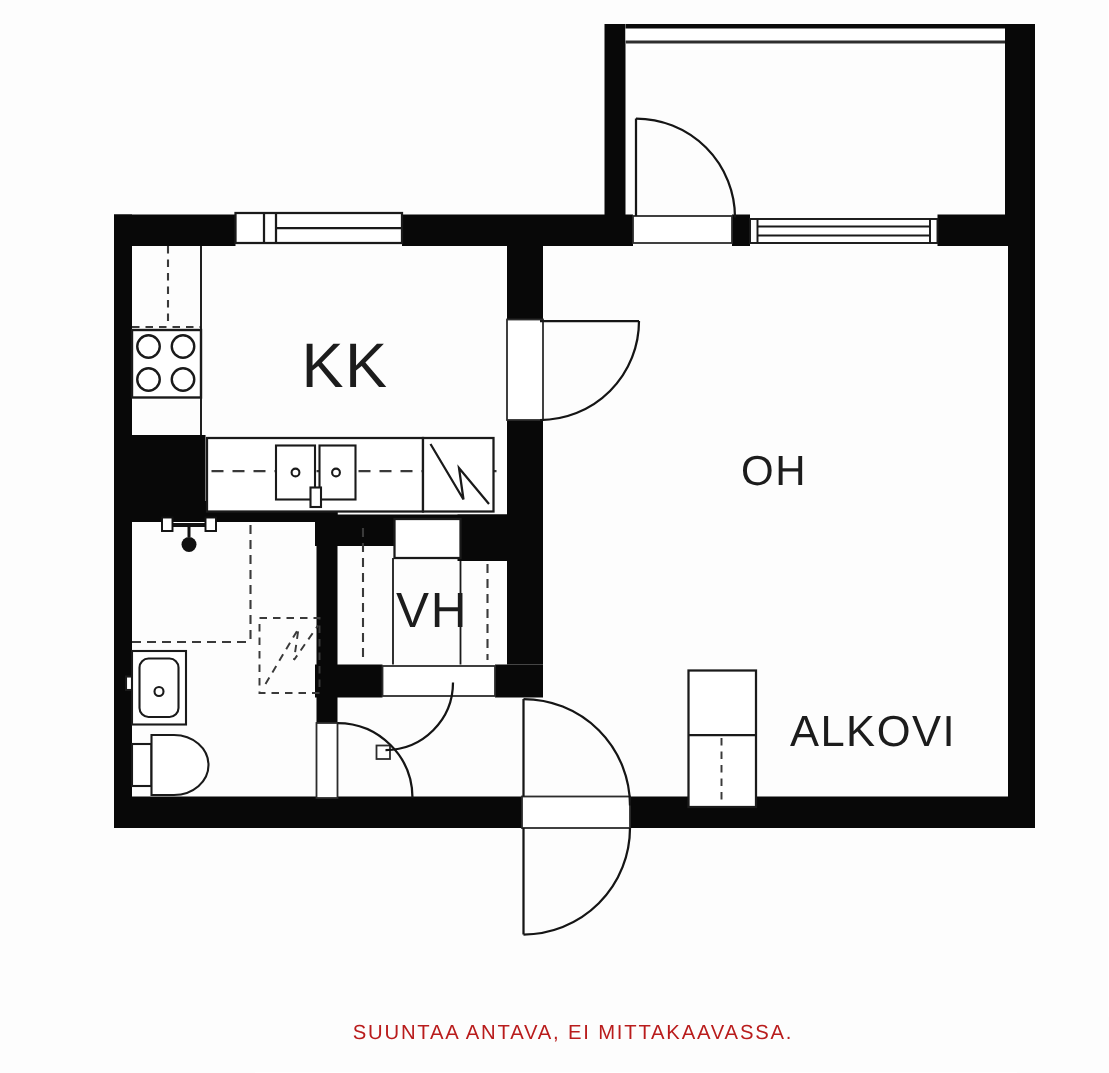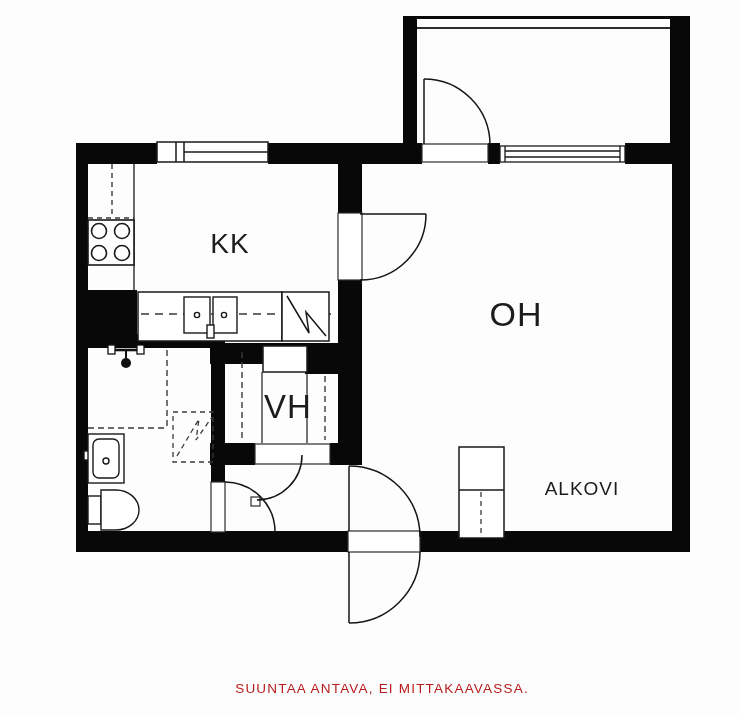--- a/index.html
+++ b/index.html
@@ -11,25 +11,25 @@
   .rail{
     position:absolute;left:417px;top:16px;width:253px;height:13px;
     background:#ffffff;border-top:3px solid #0a0a0a;border-bottom:2px solid #2e2e2e;
     box-sizing:border-box;
   }
   .overlay{position:absolute;left:0;top:0;}
   .room-label{
     position:absolute;transform:translate(-50%,-50%);
     color:#1c1c1c;white-space:nowrap;letter-spacing:1px;
   }
-  .lbl-kk{left:230px;top:244px;font-size:28px;}
-  .lbl-oh{left:516px;top:314px;font-size:34px;}
+  .lbl-kk{left:230px;top:244px;font-size:42px;}
+  .lbl-oh{left:516px;top:314px;font-size:28px;}
   .lbl-vh{left:288px;top:407px;font-size:33px;text-align:center;}
   .lbl-kph{left:167px;top:478px;font-size:31px;}
-  .lbl-alkovi{left:582px;top:489px;font-size:19px;}
+  .lbl-alkovi{left:582px;top:489px;font-size:29px;}
   .caption{
     position:absolute;left:382px;top:688px;transform:translate(-50%,-50%);
     color:#b91c1c;font-size:13.5px;letter-spacing:1.2px;white-space:nowrap;
   }
 </style>
 </head>
 <body>
 
 <div class="canvas">
 

